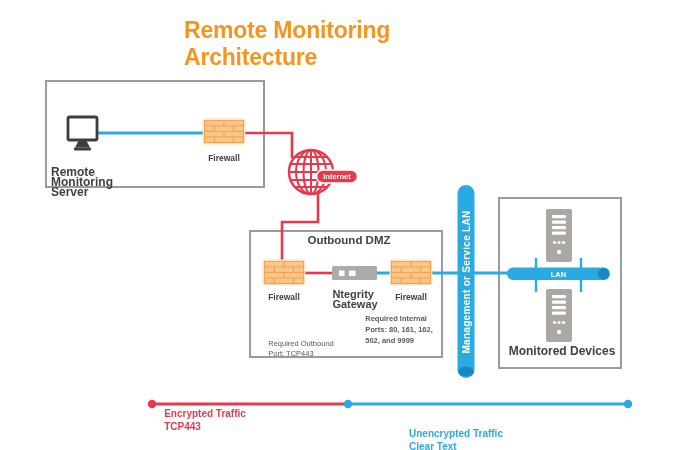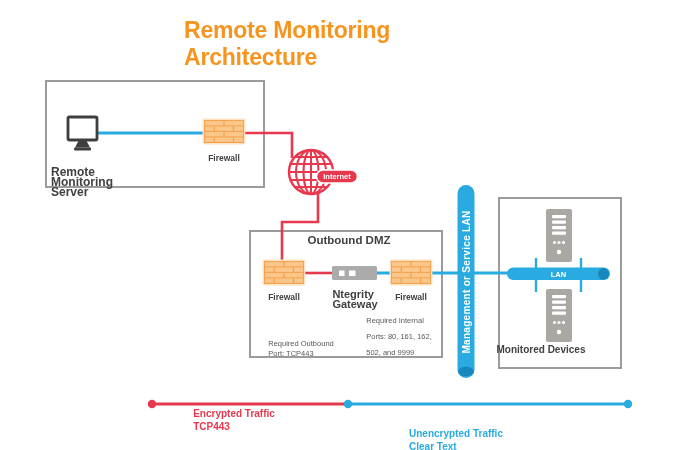--- a/index.html
+++ b/index.html
@@ -9,23 +9,23 @@
   .lbl{position:absolute;transform:translateX(-50%);text-align:left;white-space:pre-line;
        color:#414042;font-weight:bold;font-family:"Liberation Sans",sans-serif;}
   #page-title{left:356px;top:17px;font-size:23px;letter-spacing:-0.2px;color:#F7941E;font-weight:bold;}
   #lbl-remote-server{left:82px;top:150px;font-size:12px;line-height:10px;margin-top:17px;}
   #lbl-fw-top{left:224px;top:153px;font-size:8.5px;}
   #lbl-dmz-title{left:349px;top:234px;font-size:11.5px;}
   #lbl-fw-left{left:284px;top:292px;font-size:8.5px;}
   #lbl-gateway{left:355px;top:289px;font-size:11px;line-height:10px;}
   #lbl-fw-right{left:411px;top:292px;font-size:8.5px;}
   #note-outbound{left:301px;top:320px;font-size:7.5px;line-height:9.5px;font-weight:normal;color:#58595B;margin-top:19px;}
-  #note-internal{left:399px;top:313px;font-size:7.5px;line-height:16px;font-weight:normal;color:#58595B;}
-  #lbl-monitored{left:541px;top:344px;font-size:10px;}
-  #legend-enc{left:234px;top:408px;font-size:10px;line-height:12.5px;color:#E8384D;}
+  #note-internal{left:399px;top:313px;font-size:7.5px;line-height:11px;font-weight:bold;color:#58595B;}
+  #lbl-monitored{left:562px;top:344px;font-size:12px;}
+  #legend-enc{left:205px;top:408px;font-size:10px;line-height:12.5px;color:#E8384D;}
   #legend-unenc{left:456px;top:428px;font-size:10px;line-height:12.5px;color:#29ABE2;}
 </style>
 </head>
 <body>
 
 <div id="stage">
 
   <svg id="diagram-svg" width="700" height="450" viewBox="0 0 700 450">
     <defs>
       <g id="fw">

